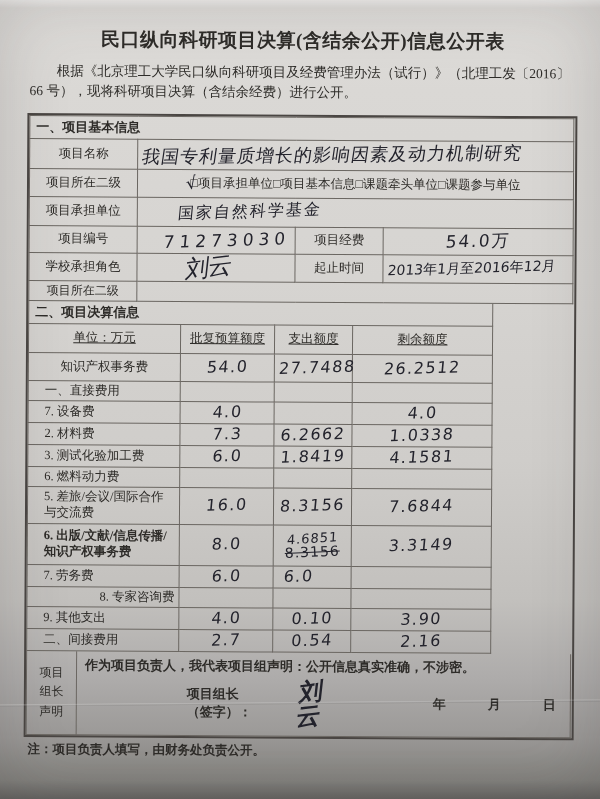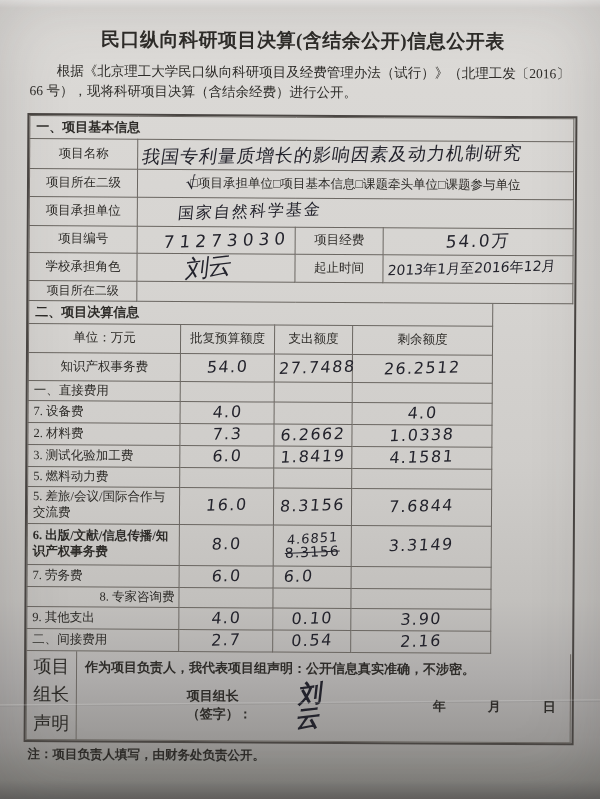--- a/index.html
+++ b/index.html
@@ -16,41 +16,41 @@
   .form-box{border:2px solid #4a4643;background:transparent;}
   table{border-collapse:collapse;table-layout:fixed;}
   td,th{border:1px solid #6b6762;padding:1px 4px;font-size:12.5px;font-weight:normal;vertical-align:middle;overflow:visible;}
   .tA{width:544px;}
   .tB{width:464px;}
   .tC{width:544px;}
   .no-top td,.no-top th{border-top:none;}
   .sec-td{font-weight:bold;font-size:13px;text-align:left;padding:2px 6px;height:18px;}
   .lblc{text-align:center;height:24px;}
   .num{text-align:center;}
-  .colhdr{text-align:center;font-weight:bold;height:26px;font-weight:normal;}
-  .rowlbl{text-align:left;padding-left:5px;height:19px;}
+  .colhdr{text-align:center;font-weight:bold;height:26px;font-weight:normal;text-decoration:underline;}
+  .rowlbl{text-align:left;padding-left:16px;height:19px;}
   .rowlbl-c{text-align:center;height:25px;}
   .hw{font-family:"DejaVu Sans",sans-serif;color:#23232c;display:inline-block;
     transform:rotate(-2deg) skewX(-7deg);}
   .hw-num{font-size:16px;letter-spacing:1.5px;line-height:1;}
   .hw-big{font-size:17px;letter-spacing:2px;}
   .hw-cn{font-size:16px;letter-spacing:2px;}
   .hw-title{font-size:18px;letter-spacing:1px;white-space:nowrap;transform:rotate(-1deg) skewX(-9deg);}
   .sig{font-family:"DejaVu Sans",sans-serif;color:#23232c;display:inline-block;font-size:24px;
     transform:rotate(-7deg) skewX(-13deg);letter-spacing:-1px;line-height:1;}
   .check{position:relative;display:inline-block;width:0;}
   .check span{position:absolute;left:-4px;top:-14px;font-family:"DejaVu Sans",sans-serif;
     font-size:17px;color:#23232c;transform:rotate(-10deg);}
   .roles{text-align:center;height:25px;font-size:12.5px;}
   .fix-cell{position:relative;text-align:center;line-height:1;}
   .fix-new{font-size:13px;display:inline-block;transform:rotate(-4deg) skewX(-7deg);
     font-family:"DejaVu Sans",sans-serif;color:#23232c;letter-spacing:1px;}
   .fix-old{display:block;font-size:14px;font-family:"DejaVu Sans",sans-serif;color:#23232c;
     text-decoration:line-through;letter-spacing:1px;transform:rotate(-3deg);}
-  .decl-lbl{text-align:center;font-size:18px;line-height:1.6;width:50px;}
+  .decl-lbl{text-align:center;font-size:12px;line-height:1.6;width:50px;}
   .decl-body{padding:0;}
   .decl-statement{font-size:13px;padding:5px 8px 2px 8px;font-weight:bold;}
   .sign-row{display:flex;align-items:center;padding:2px 14px 8px 110px;font-size:13px;font-weight:bold;}
   .sign-row .sig{margin:0 70px 0 36px;}
   .date-y{margin-left:36px;} .date-m{margin-left:42px;} .date-d{margin-left:42px;}
   .note{font-size:12.5px;font-weight:bold;margin:4px 0 0 4px;}
   .dur{white-space:nowrap;}
 </style>
 </head>
 <body>
@@ -160,21 +160,21 @@
           <td class="num"><span class="hw hw-num">6.2662</span></td>
           <td class="num"><span class="hw hw-num">1.0338</span></td>
         </tr>
         <tr>
           <td class="rowlbl">3. 测试化验加工费</td>
           <td class="num"><span class="hw hw-num">6.0</span></td>
           <td class="num"><span class="hw hw-num">1.8419</span></td>
           <td class="num"><span class="hw hw-num">4.1581</span></td>
         </tr>
         <tr>
-          <td class="rowlbl" style="height:15px;">5. 燃料动力费</td>
+          <td class="rowlbl" style="height:15px;">6. 燃料动力费</td>
           <td class="num"></td>
           <td class="num"></td>
           <td class="num"></td>
         </tr>
         <tr>
           <td class="rowlbl" style="height:34px;line-height:1.25;">5. 差旅/会议/国际合作与交流费</td>
           <td class="num"><span class="hw hw-num">16.0</span></td>
           <td class="num"><span class="hw hw-num">8.3156</span></td>
           <td class="num"><span class="hw hw-num">7.6844</span></td>
         </tr>

